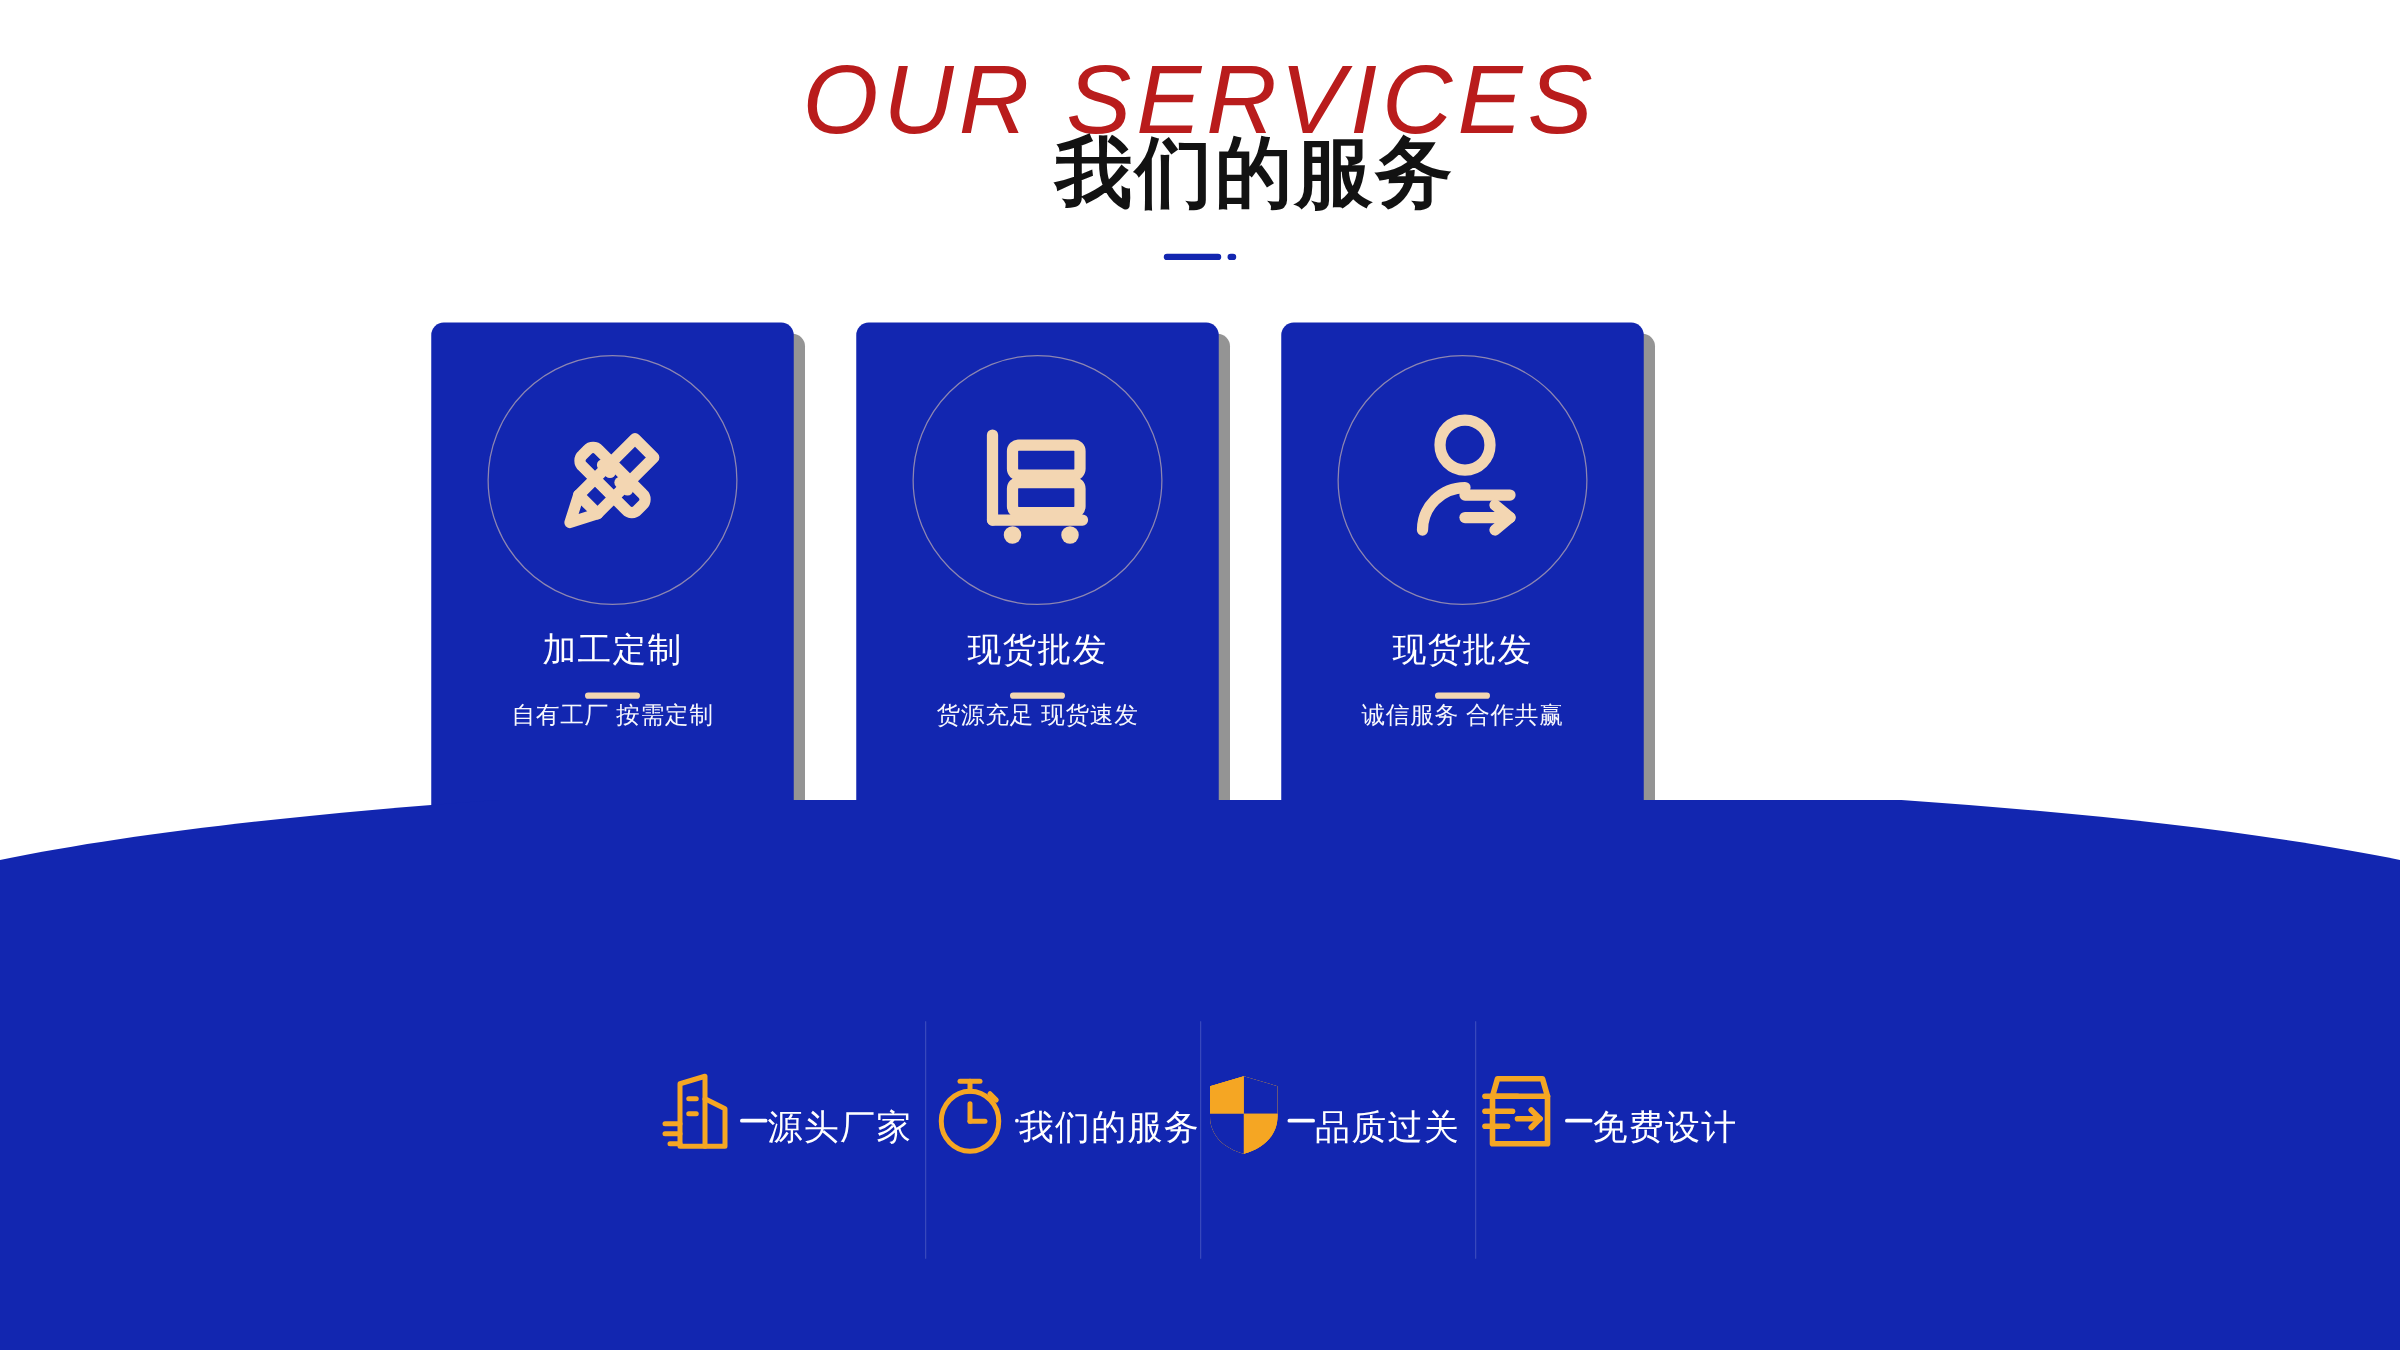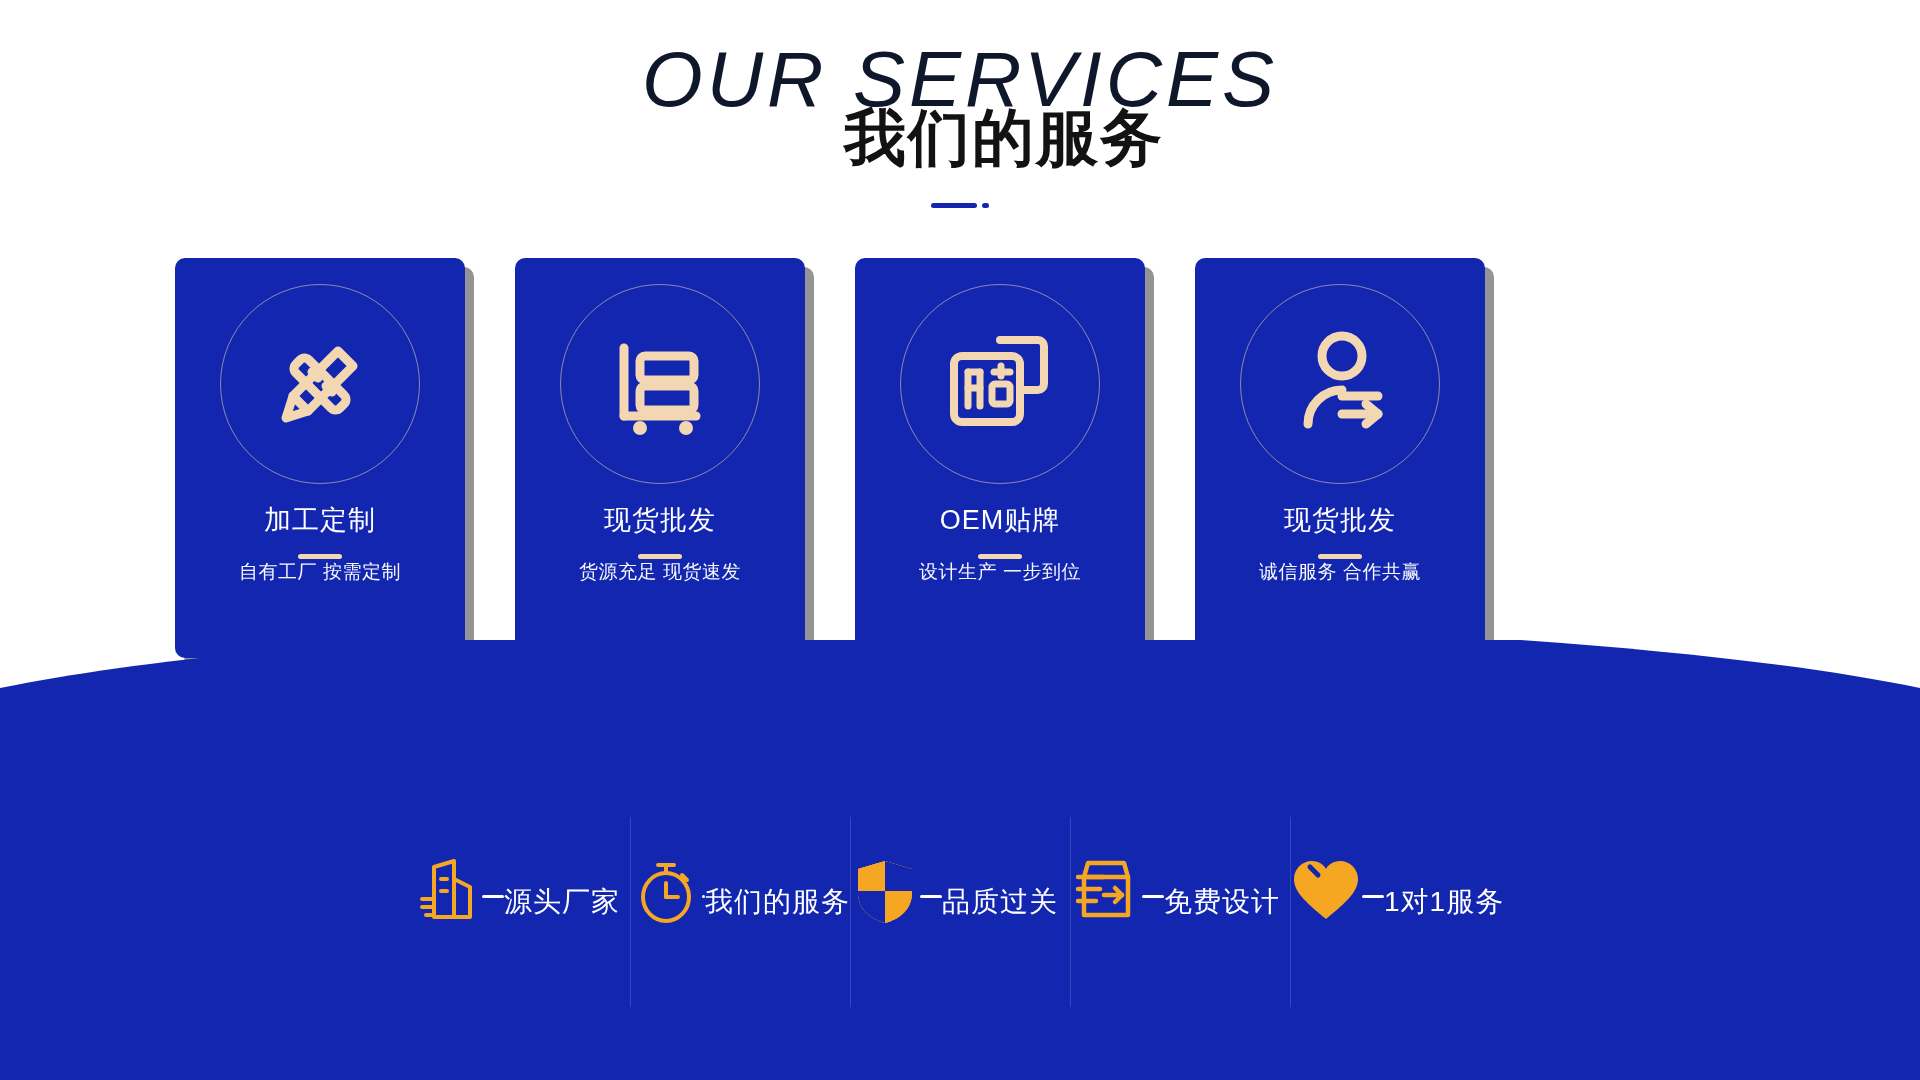--- a/index.html
+++ b/index.html
@@ -12,21 +12,21 @@
   }
   .page { position:relative; width:1920px; height:1080px; background:#fff; overflow:hidden; }
 
   
   .header { position:absolute; left:0; top:0; width:1920px; height:230px; }
   .watermark {
     position:absolute; left:0; top:34px; width:1920px;
     text-align:center;
     font-size:78px; font-style:italic; font-weight:400;
     letter-spacing:4px;
-    color:#0f172a;
+    color:#b91c1c;
     white-space:nowrap;
     user-select:none;
   }
   .page-title {
     position:absolute; left:0; top:96px; width:1920px;
     text-align:center;
     font-size:62px; font-weight:700; color:#121212;
     letter-spacing:2px;
     white-space:nowrap;
     margin-left:44px;
@@ -156,43 +156,20 @@
             <circle cx="40" cy="104" r="7" fill="#f3d6b2" stroke="none"></circle>
             <circle cx="86" cy="104" r="7" fill="#f3d6b2" stroke="none"></circle>
           </svg>
         </span>
       </div>
       <div class="card-title">现货批发</div>
       <div class="card-divider"></div>
       <div class="card-sub">货源充足 现货速发</div>
     </div>
 
-    <div class="card">
-      <div class="card-icon-wrap">
-        <span>
-          <svg width="124" height="124" viewBox="0 0 124 124" fill="none" stroke="#f3d6b2" stroke-width="8" stroke-linecap="round" stroke-linejoin="round">
-
-            <path d="M62 18 L100 18 a6 6 0 0 1 6 6 L106 62 a6 6 0 0 1-6 6 L86 68"></path>
-
-            <rect x="16" y="34" width="66" height="66" rx="8"></rect>
-
-            <path d="M30 50 L30 84" stroke-width="7"></path>
-            <path d="M30 50 L42 50" stroke-width="7"></path>
-            <path d="M30 66 L42 66" stroke-width="7"></path>
-            <path d="M42 50 L42 84" stroke-width="7"></path>
-            <rect x="54" y="62" width="18" height="20" rx="3" stroke-width="7"></rect>
-            <path d="M56 50 L72 50" stroke-width="7"></path>
-            <path d="M63 44 L63 54" stroke-width="7"></path>
-          </svg>
-        </span>
-      </div>
-      <div class="card-title">OEM贴牌</div>
-      <div class="card-divider"></div>
-      <div class="card-sub">设计生产 一步到位</div>
-    </div>
 
     <div class="card">
       <div class="card-icon-wrap">
         <span>
           <svg width="120" height="120" viewBox="0 0 120 120" fill="none" stroke="#f3d6b2" stroke-width="9" stroke-linecap="round" stroke-linejoin="round">
 
             <circle cx="62" cy="32" r="20"></circle>
 
             <path d="M28 100 a34 34 0 0 1 34-34"></path>
 
@@ -274,26 +251,16 @@
           <path d="M8 34 L30 34"></path>
           <path d="M8 46 L26 46"></path>
           <path d="M34 40 L52 40"></path>
           <path d="M45 33 L52 40 L45 47"></path>
         </svg>
       </div>
       <div class="feature-dash"></div>
       <div class="feature-label">免费设计</div>
     </div>
 
-    <div class="feature">
-      <div class="feature-icon">
-        <svg width="72" height="72" viewBox="0 0 72 72">
-          <path d="M36 64 C 14 46 4 36 4 24 C 4 14 12 6 22 6 C 29 6 34 10 36 14 C 38 10 43 6 50 6 C 60 6 68 14 68 24 C 68 36 58 46 36 64 Z" fill="#f5a623"></path>
-          <path d="M20 12 L28 20" stroke="#1226b0" stroke-width="5" stroke-linecap="round" fill="none"></path>
-        </svg>
-      </div>
-      <div class="feature-dash"></div>
-      <div class="feature-label">1对1服务</div>
-    </div>
 
   </div>
 
 </div>
 
 </body></html>

